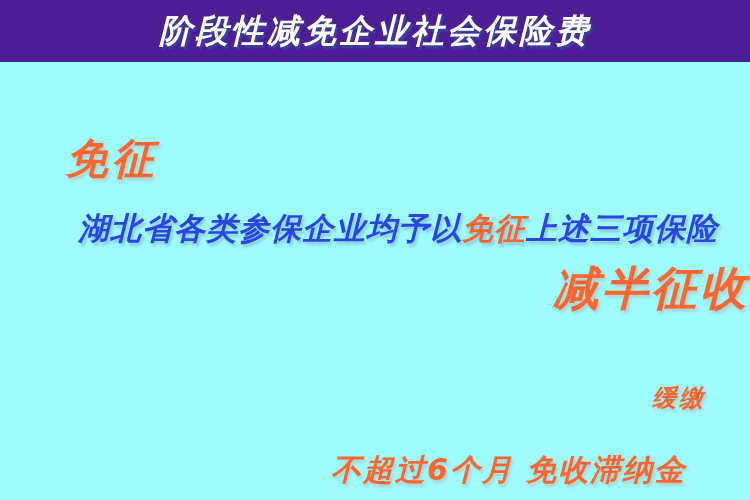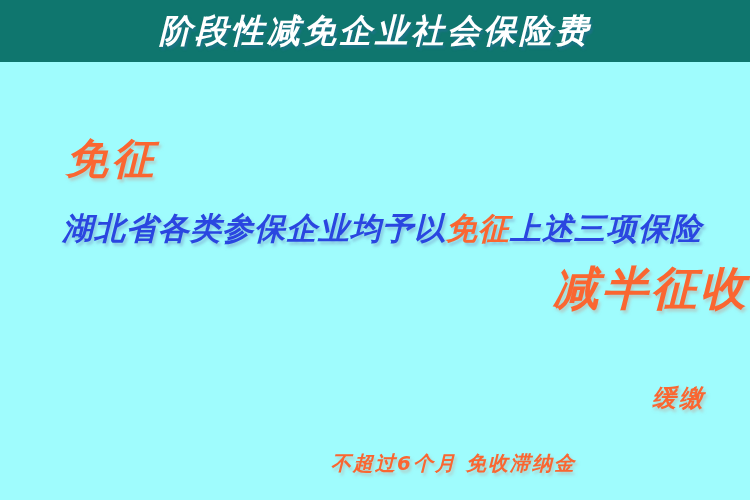--- a/index.html
+++ b/index.html
@@ -20,21 +20,21 @@
     background: #9ffcfd;
     overflow: hidden;
   }
   
   #header-band {
     position: absolute;
     left: 0;
     top: 0;
     width: 750px;
     height: 62px;
-    background: #0f766e;
+    background: #4c1d95;
   }
   #poster-title {
     position: absolute;
     left: 0;
     top: 9px;
     width: 750px;
     text-align: center;
     color: #ffffff;
     font-family: "DejaVu Sans", sans-serif;
     font-size: 33px;
@@ -73,21 +73,21 @@
     font-size: 27px;
     letter-spacing: 1px;
   }
   #line-exempt-heading {
     left: 66px;
     top: 131px;
     font-size: 42px;
     letter-spacing: 4px;
   }
   #line-hubei {
-    left: 62px;
+    left: 78px;
     top: 208px;
     font-size: 31px;
     letter-spacing: 1px;
   }
   #line-half {
     left: 553px;
     top: 258px;
     font-size: 46px;
     letter-spacing: 3px;
   }
@@ -100,21 +100,21 @@
   #line-defer {
     left: 652px;
     top: 382px;
     font-size: 24px;
     letter-spacing: 3px;
     font-family: Liberation Mono, monospace;
   }
   #line-six-months {
     left: 331px;
     top: 450px;
-    font-size: 20px;
+    font-size: 30px;
     letter-spacing: 2px;
   }
 </style>
 </head>
 <body>
 
 <div id="poster">
 
   <div id="header-band">
     <div id="poster-title">阶段性减免企业社会保险费</div>

